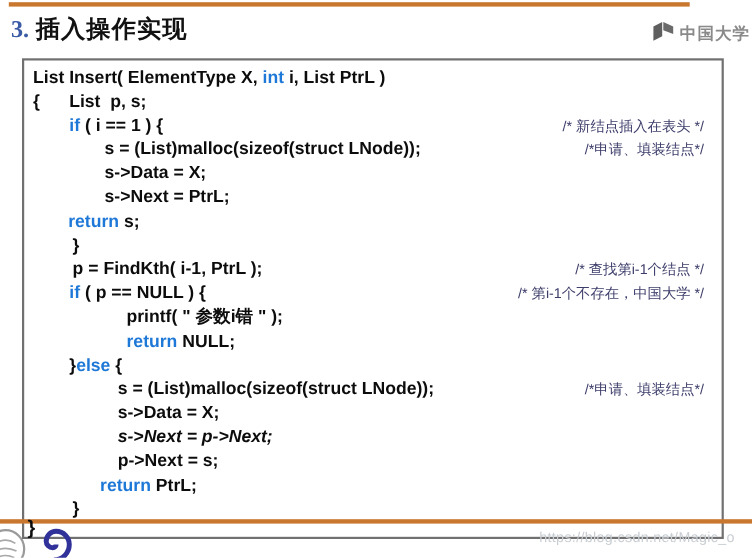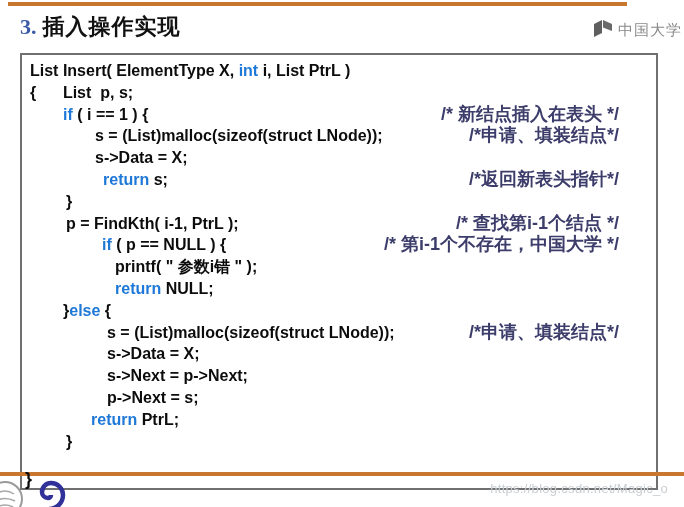--- a/index.html
+++ b/index.html
@@ -5,38 +5,38 @@
   html,body{margin:0;padding:0;}
   body{
     width:684px;height:507px;position:relative;overflow:hidden;
     background:#ffffff;font-family:"Liberation Sans","DejaVu Sans",sans-serif;
   }
   
   .top-rule{position:absolute;left:8px;top:2px;width:619px;height:4px;background:#c9772e;}
   .bottom-rule{position:absolute;left:0;top:472px;width:684px;height:4px;background:#c9772e;z-index:3;}
 
   
-  .title{position:absolute;left:20px;top:12px;font-family:"Liberation Serif","DejaVu Serif",serif;
+  .title{position:absolute;left:10px;top:12px;font-family:"Liberation Serif","DejaVu Serif",serif;
          font-weight:bold;font-size:22px;color:#111;letter-spacing:1px;}
   .title .num{color:#3c5ba6;margin-right:6px;letter-spacing:0;}
 
   
   .brand{position:absolute;right:2px;top:18px;display:flex;align-items:center;gap:4px;z-index:2;}
-  .brand-text{color:#8a8a8a;font-size:15px;font-weight:normal;letter-spacing:1px;white-space:nowrap;}
+  .brand-text{color:#8a8a8a;font-size:15px;font-weight:bold;letter-spacing:1px;white-space:nowrap;}
 
   
   .code-box{position:absolute;left:20px;top:53px;width:638px;height:437px;
             border:2px solid #707070;box-sizing:border-box;background:#fff;z-index:1;}
   .code-lines{padding-top:5px;}
   .code-line{display:flex;justify-content:space-between;align-items:center;
              height:21.8px;line-height:21.8px;white-space:pre;}
   .code-text{font-size:16px;font-weight:bold;color:#0c0c0c;white-space:pre;}
   .kw{color:#1e78d7;}
   .pl{color:#0c0c0c;}
-  .comment{font-size:18px;font-weight:bold;color:#3d3d6b;padding-right:37px;white-space:pre;flex-shrink:0;}
+  .comment{font-size:13px;font-weight:normal;color:#3d3d6b;padding-right:16px;white-space:pre;flex-shrink:0;}
 
   
   .closing-brace{position:absolute;left:25px;top:469px;font-size:18px;font-weight:bold;
                  color:#0c0c0c;z-index:4;}
 
   
   .watermark{position:absolute;right:16px;top:481px;font-size:13px;color:#c9ced3;z-index:5;letter-spacing:.3px;}
 
   
   .seal{position:absolute;left:-16px;top:478px;z-index:4;}
@@ -61,30 +61,31 @@
   <span class="brand-text">中国大学</span>
 </div>
 
 <div class="code-box">
   <div class="code-lines">
       <div class="code-line"><span class="code-text" style="padding-left: 8px;"><span class="pl">List Insert( ElementType X, </span><span class="kw">int</span><span class="pl"> i, List PtrL )</span></span></div>
       <div class="code-line"><span class="code-text" style="padding-left: 8px;"><span class="pl">{      List  p, s;</span></span></div>
       <div class="code-line"><span class="code-text" style="padding-left: 41px;"><span class="kw">if</span><span class="pl"> ( i == 1 ) {</span></span><span class="comment">/* 新结点插入在表头 */</span></div>
       <div class="code-line"><span class="code-text" style="padding-left: 73px;"><span class="pl">s = (List)malloc(sizeof(struct LNode));</span></span><span class="comment">/*申请、填装结点*/</span></div>
       <div class="code-line"><span class="code-text" style="padding-left: 73px;"><span class="pl">s-&gt;Data = X;</span></span></div>
-      <div class="code-line"><span class="code-text" style="padding-left: 81px;"><span class="kw">return</span><span class="pl"> s;</span></span><span class="comment">/*返回新表头指针*/</span></div>
+      <div class="code-line"><span class="code-text" style="padding-left: 73px;"><span class="pl">s-&gt;Next = PtrL;</span></span></div>
+      <div class="code-line"><span class="code-text" style="padding-left: 40px;"><span class="kw">return</span><span class="pl"> s;</span></span></div>
       <div class="code-line"><span class="code-text" style="padding-left: 44px;"><span class="pl">}</span></span></div>
       <div class="code-line"><span class="code-text" style="padding-left: 44px;"><span class="pl">p = FindKth( i-1, PtrL );</span></span><span class="comment">/* 查找第i-1个结点 */</span></div>
-      <div class="code-line"><span class="code-text" style="padding-left: 41px; margin-left: 39px;"><span class="kw">if</span><span class="pl"> ( p == NULL ) {</span></span><span class="comment">/* 第i-1个不存在，中国大学 */</span></div>
+      <div class="code-line"><span class="code-text" style="padding-left: 41px;"><span class="kw">if</span><span class="pl"> ( p == NULL ) {</span></span><span class="comment">/* 第i-1个不存在，中国大学 */</span></div>
       <div class="code-line"><span class="code-text" style="padding-left: 93px;"><span class="pl">printf( " 参数i错 " );</span></span></div>
       <div class="code-line"><span class="code-text" style="padding-left: 93px;"><span class="kw">return</span><span class="pl"> NULL;</span></span></div>
       <div class="code-line"><span class="code-text" style="padding-left: 41px;"><span class="pl">}</span><span class="kw">else</span><span class="pl"> {</span></span></div>
       <div class="code-line"><span class="code-text" style="padding-left: 85px;"><span class="pl">s = (List)malloc(sizeof(struct LNode));</span></span><span class="comment">/*申请、填装结点*/</span></div>
       <div class="code-line"><span class="code-text" style="padding-left: 85px;"><span class="pl">s-&gt;Data = X;</span></span></div>
-      <div class="code-line"><span class="code-text" style="padding-left: 85px;"><span class="pl">s-&gt;Next = p-&gt;Next;</span></span></div>
+      <div class="code-line"><span class="code-text" style="padding-left: 85px; font-style: italic;"><span class="pl">s-&gt;Next = p-&gt;Next;</span></span></div>
       <div class="code-line"><span class="code-text" style="padding-left: 85px;"><span class="pl">p-&gt;Next = s;</span></span></div>
       <div class="code-line"><span class="code-text" style="padding-left: 69px;"><span class="kw">return</span><span class="pl"> PtrL;</span></span></div>
       <div class="code-line"><span class="code-text" style="padding-left: 44px;"><span class="pl">}</span></span></div>
     </div>
 </div>
 
 <div class="bottom-rule"></div>
 
 <div class="closing-brace">}</div>
 

